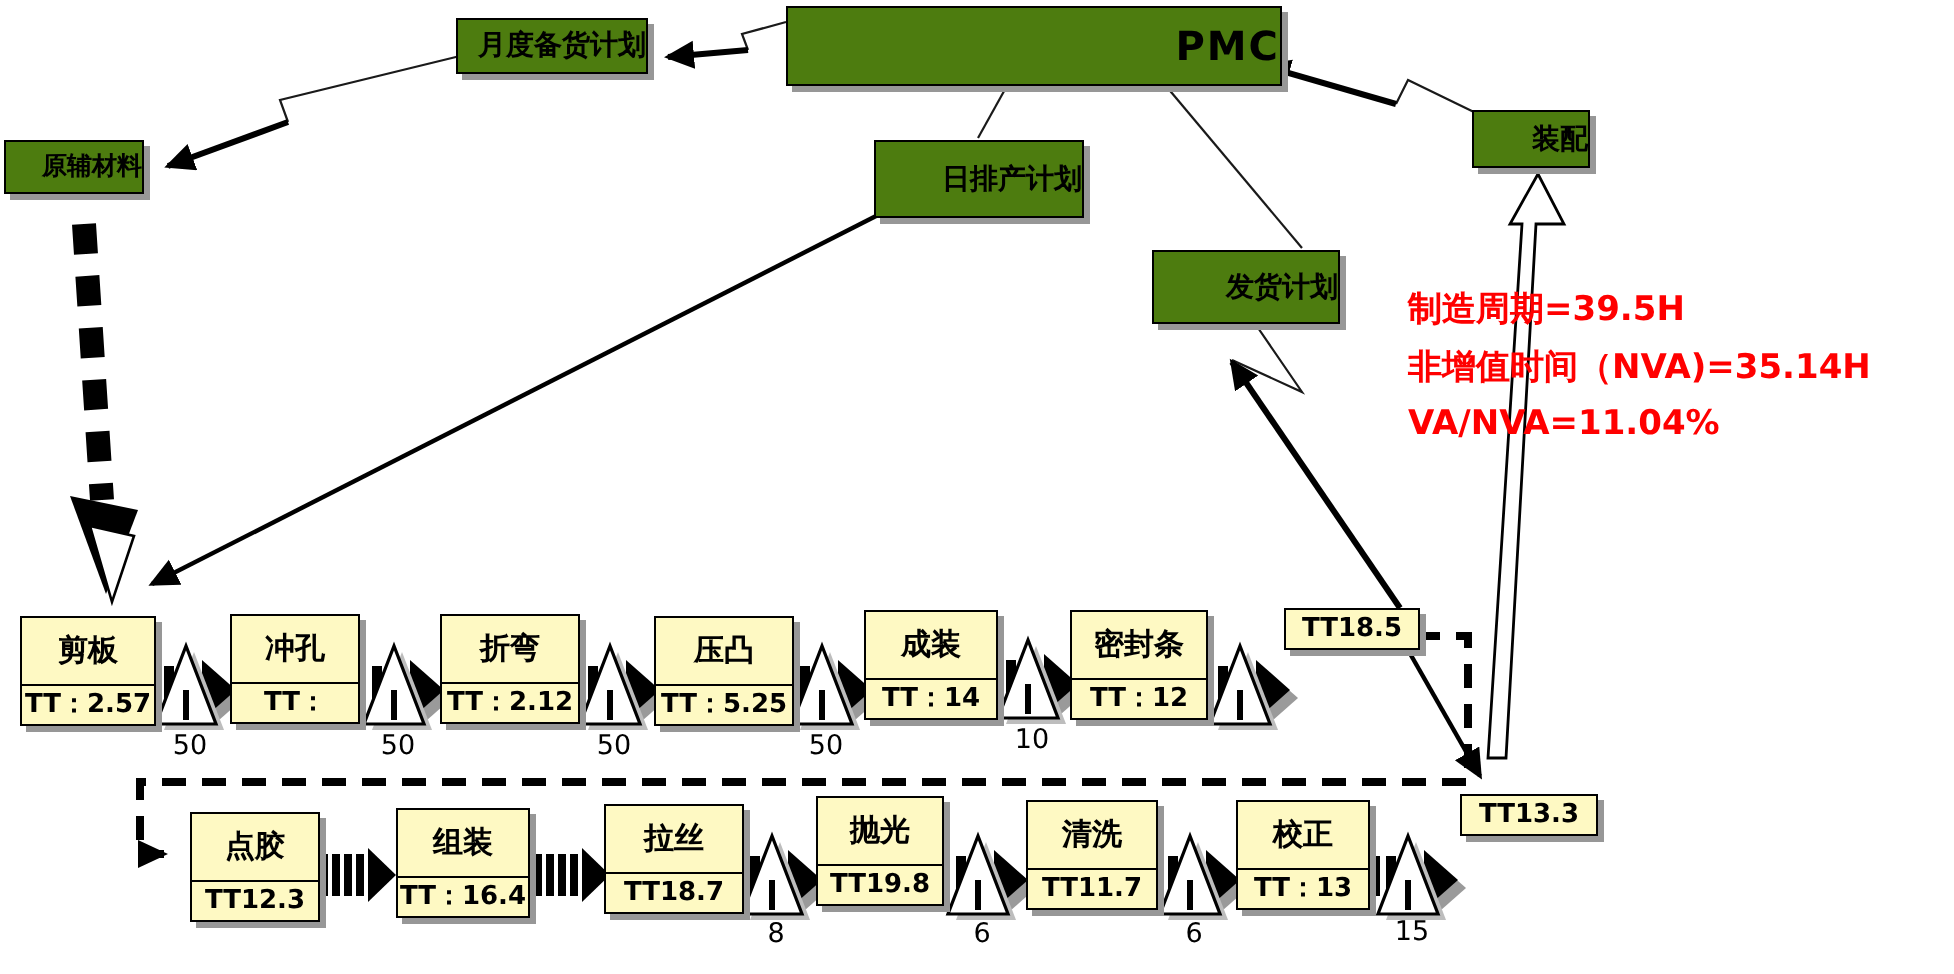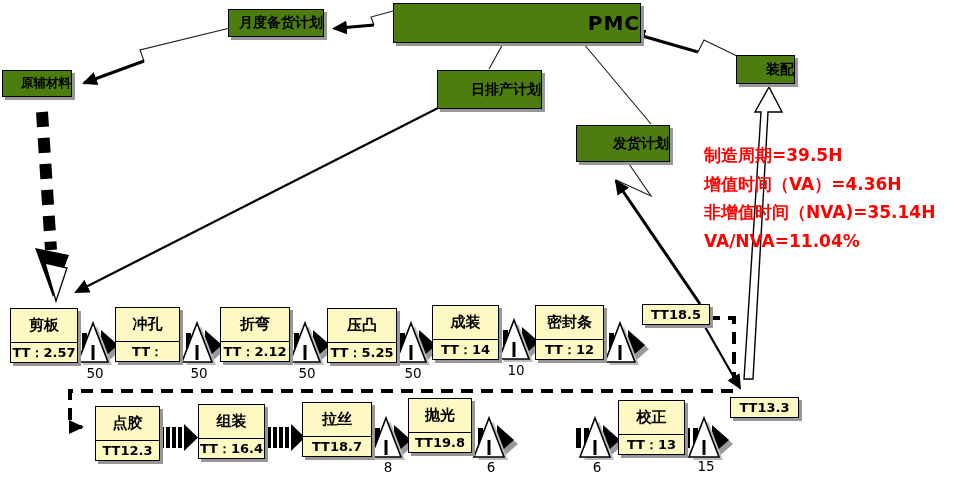--- a/index.html
+++ b/index.html
@@ -108,21 +108,20 @@
     </div>
   <div class="ibox cn14" style="left:576px;top:125px;width:92px;height:35px;">
       <span>发货计划</span>
     </div>
   <div class="ibox cn14" style="left:736px;top:55px;width:57px;height:27px;">
       <span>装配</span>
     </div>
 
   <div class="metrics">
     <div>制造周期=39.5H</div>
-    <div>增值时间（VA）=4.36H</div>
     <div>非增值时间（NVA)=35.14H</div>
     <div>VA/NVA=11.04%</div>
   </div>
 
   <div class="pbox" style="left:10px;top:308px;width:66px;">
     <div class="pname">剪板</div>
     <div class="ptt">TT：2.57</div>
   </div>
   <div class="pbox" style="left:115px;top:307px;width:63px;">
     <div class="pname">冲孔</div>
@@ -163,20 +162,24 @@
     <div class="ptt">TT：16.4</div>
   </div>
   <div class="pbox" style="left:302px;top:402px;width:68px;">
     <div class="pname">拉丝</div>
     <div class="ptt">TT18.7</div>
   </div>
   <div class="pbox" style="left:408px;top:398px;width:62px;">
     <div class="pname">抛光</div>
     <div class="ptt">TT19.8</div>
   </div>
+  <div class="pbox" style="left:513px;top:400px;width:64px;">
+    <div class="pname">清洗</div>
+    <div class="ptt">TT11.7</div>
+  </div>
   <div class="pbox" style="left:618px;top:400px;width:65px;">
     <div class="pname">校正</div>
     <div class="ptt">TT：13</div>
   </div>
   <div class="pbox" style="left:730px;top:397px;width:67px;">
     <div class="ptt">TT13.3</div>
   </div>
 
   <div class="invnum" style="left:373px;top:459px;">8</div>
   <div class="invnum" style="left:476px;top:459px;">6</div>

